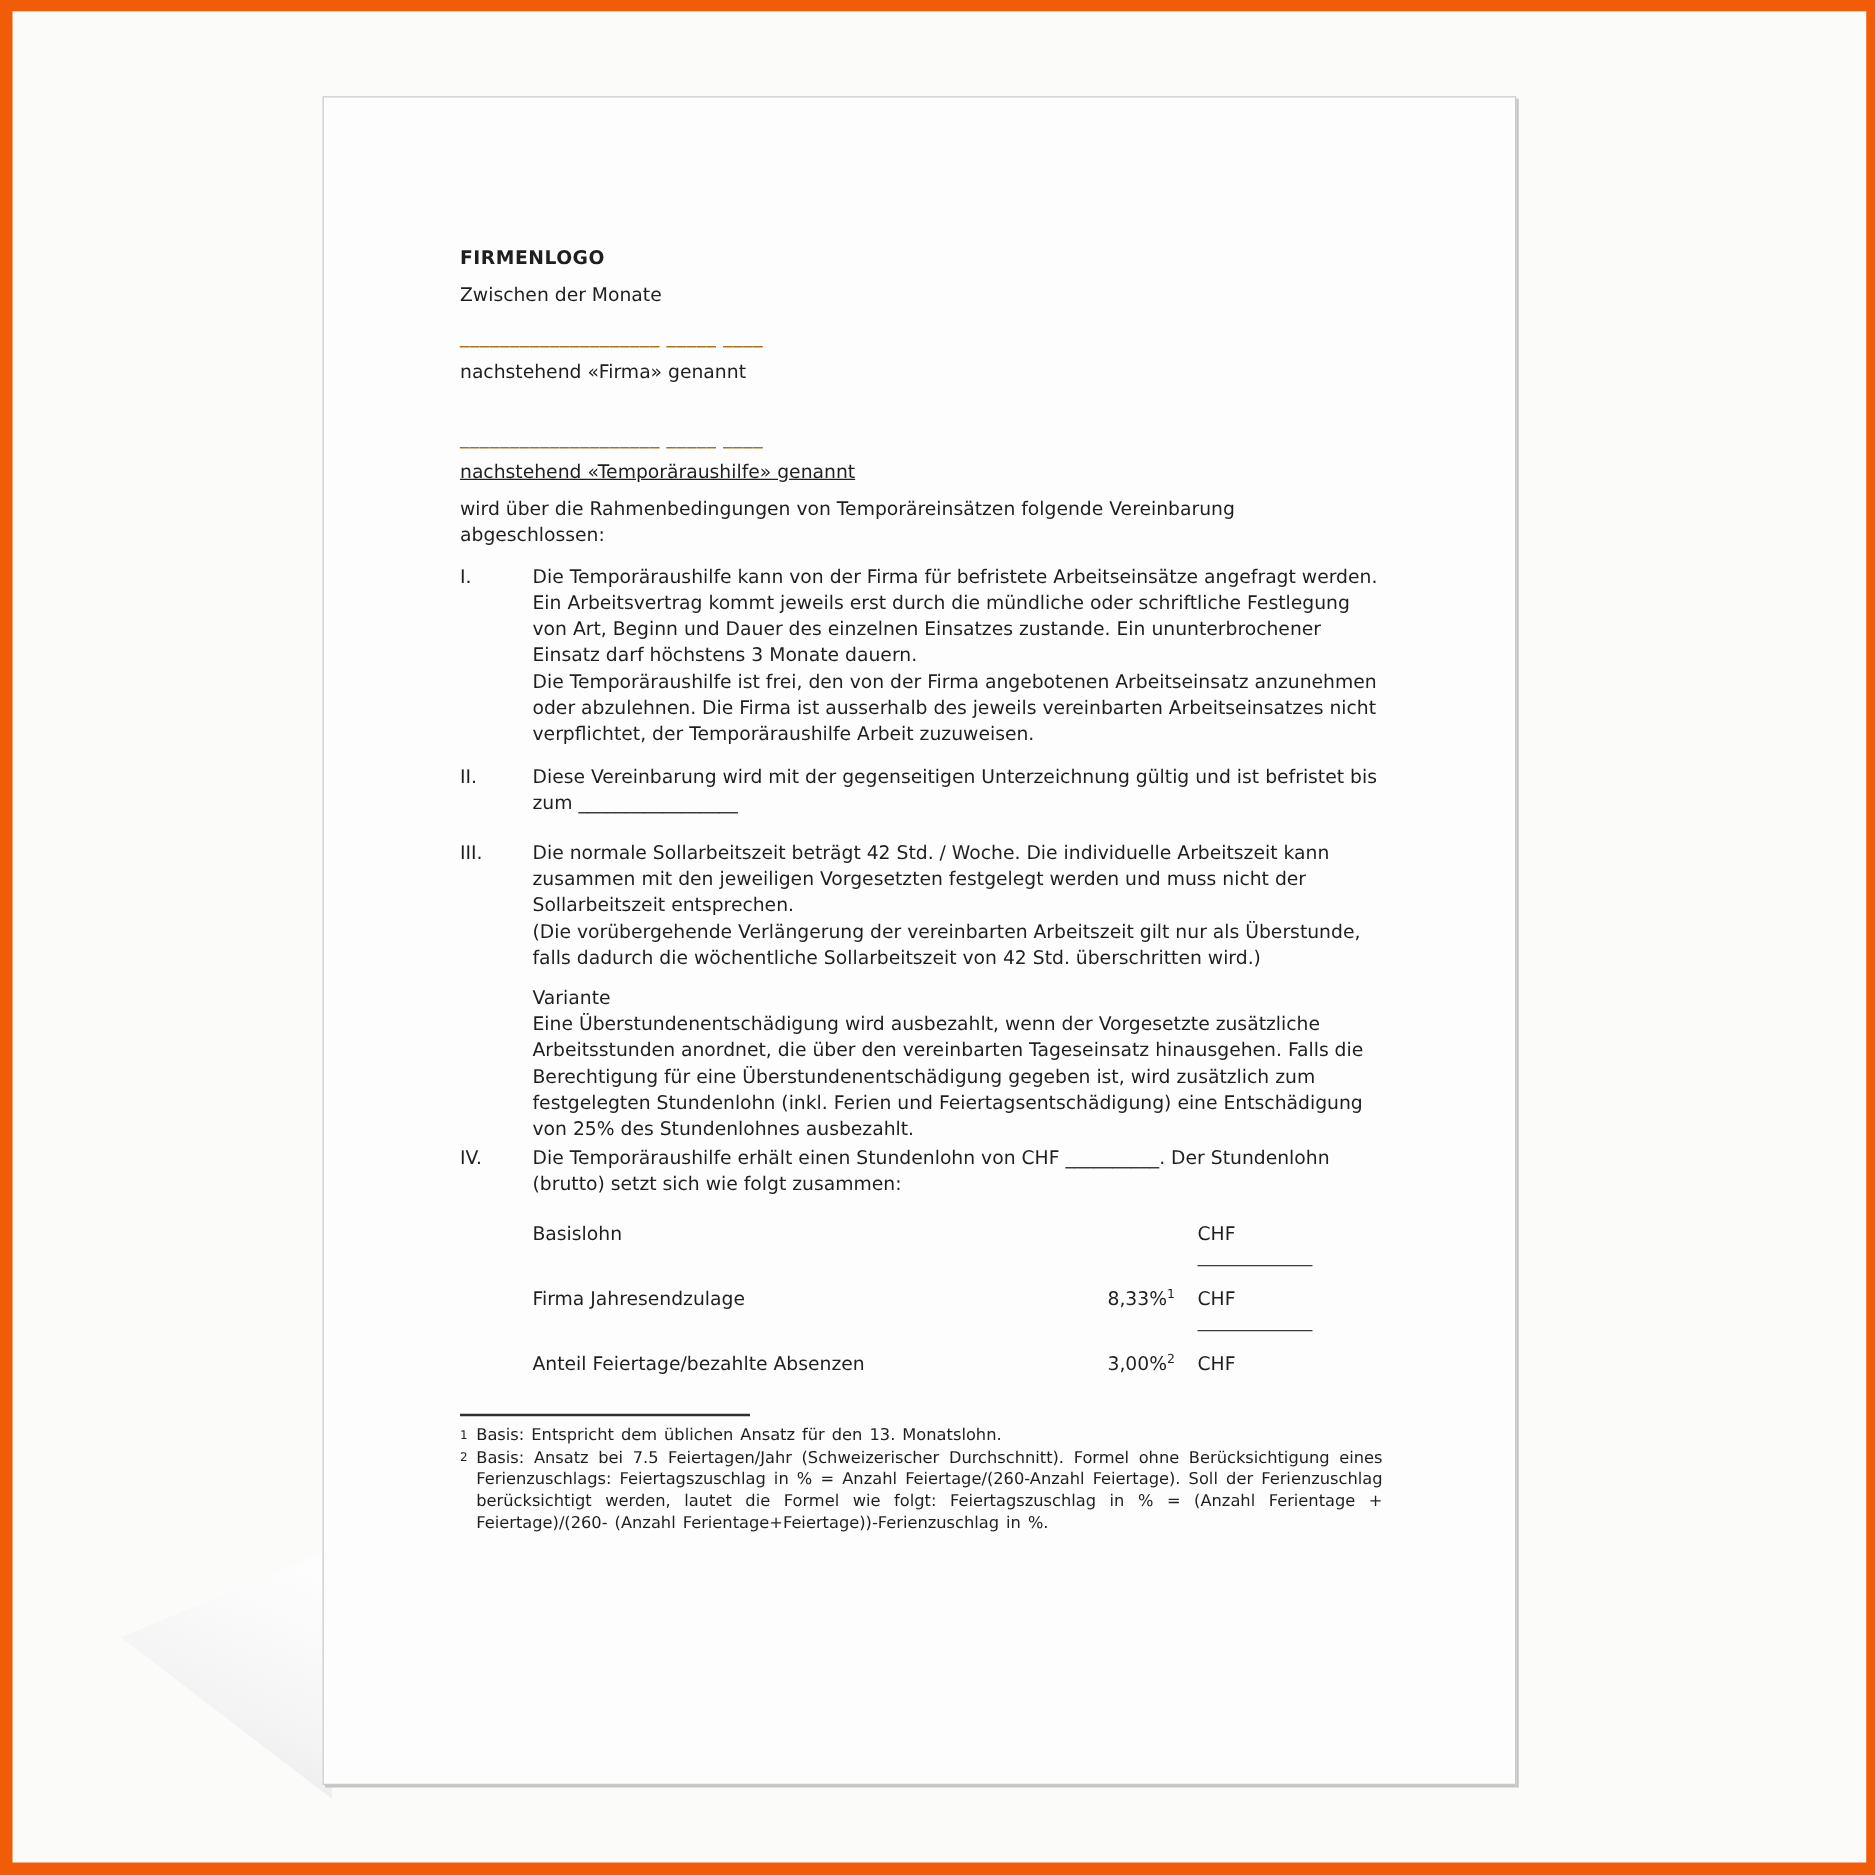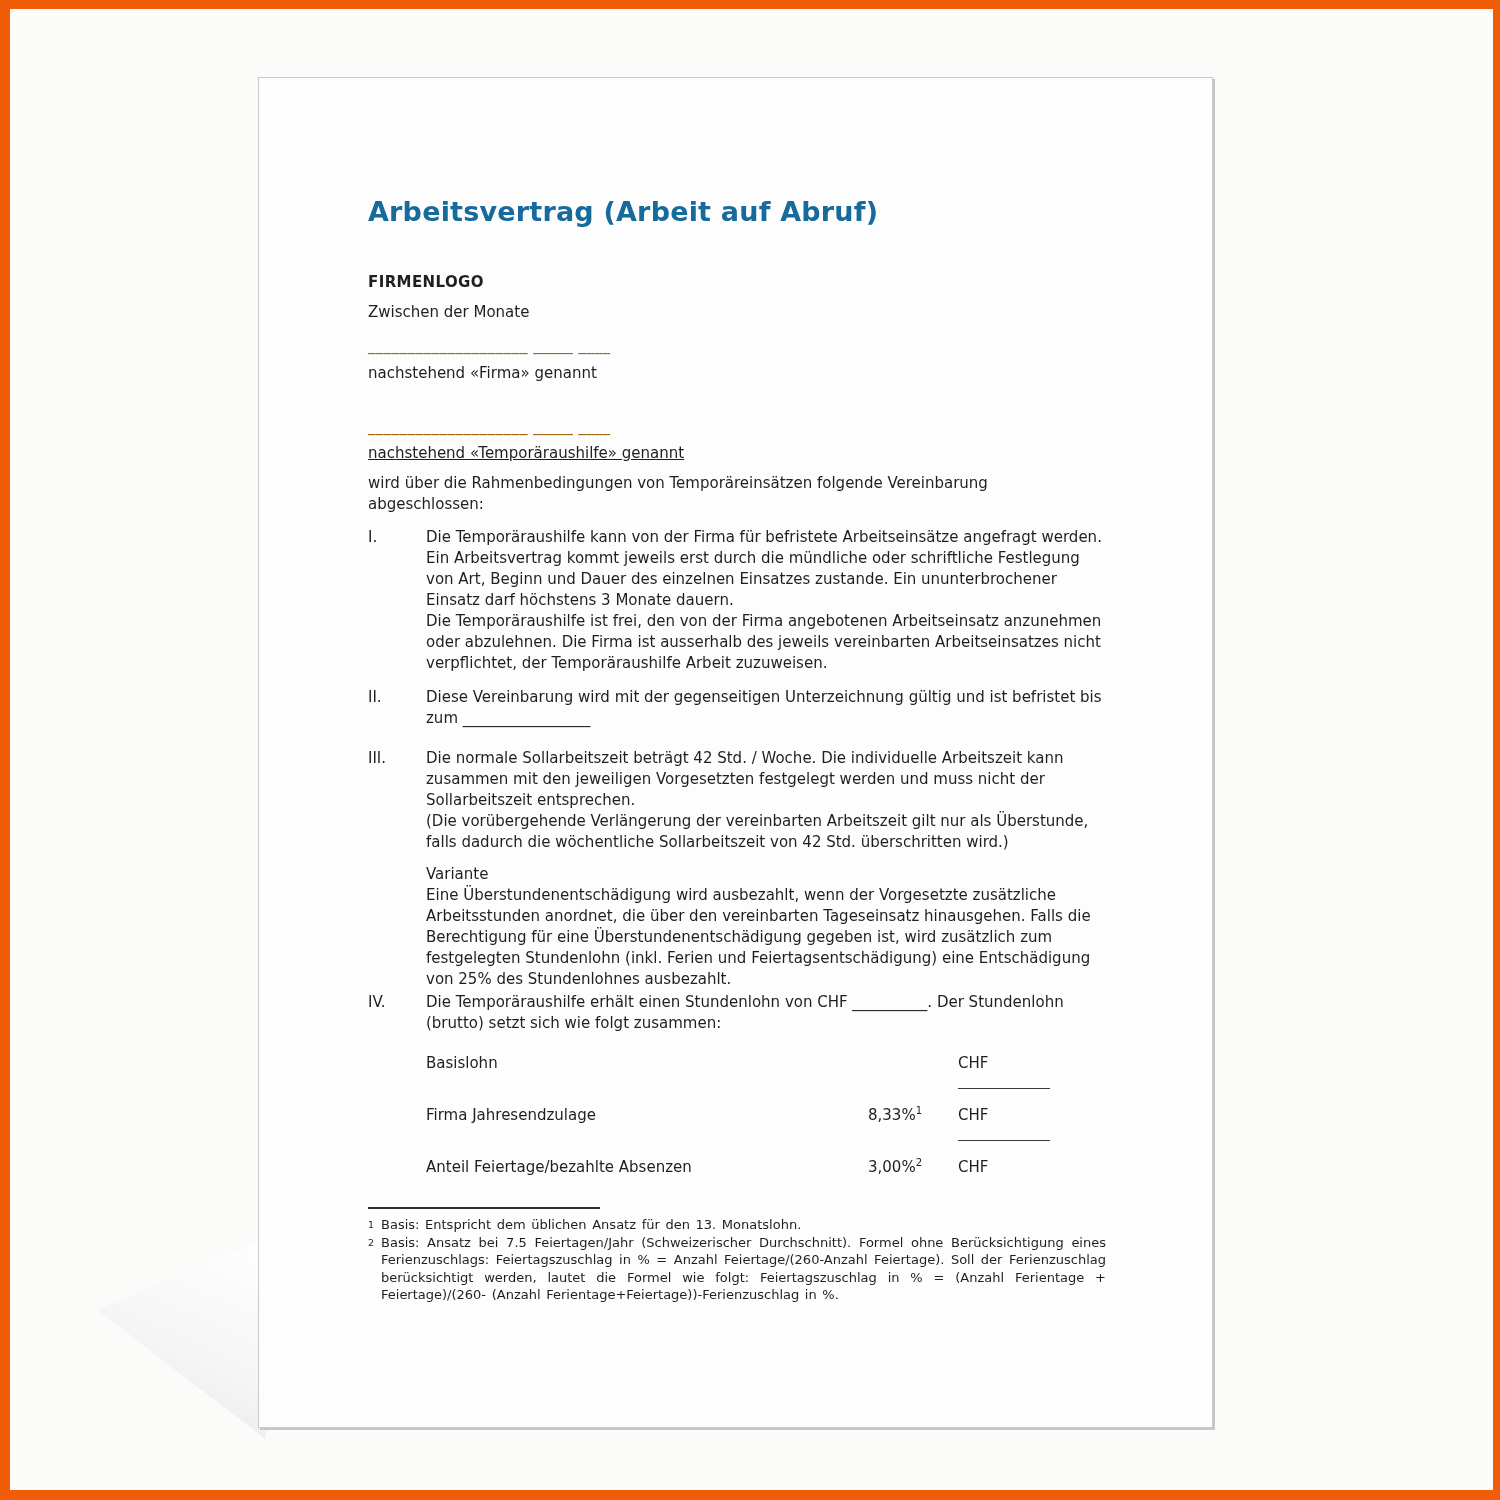--- a/index.html
+++ b/index.html
@@ -68,21 +68,21 @@
     margin: 0 0 2px 58px;
   }
   .variante-label { }
   .variante-text { white-space: pre-line; }
   .wage-table {
     margin-left: 58px;
     width: 624px;
   }
   .wt-row { display: flex; }
   .wt-label { flex: 1; }
-  .wt-pct { width: 90px; text-align: center; white-space: nowrap; }
+  .wt-pct { width: 90px; text-align: right; white-space: nowrap; }
   .wt-chf { width: 92px; margin-left: 18px; }
   .wt-underline {
     width: 92px;
     margin: 14px 0 16px auto;
     border-top: 1px solid #3a3a3a;
   }
   sup { font-size: 10px; line-height: 0; vertical-align: super; }
   .footnote-rule {
     width: 232px;
     border-top: 2px solid #2f2f2f;
@@ -98,21 +98,20 @@
 </style>
 </head>
 <body>
 
 <div class="canvas">
   <div class="page-curl"></div>
 </div>
 
 <div class="page">
 
-  <h1 class="doc-title">Arbeitsvertrag (Arbeit auf Abruf)</h1>
 
   <p class="line logo-line">FIRMENLOGO</p>
   <p class="line mb12">Zwischen der Monate</p>
   <p class="line mb7 blank-rule">____________________ _____ ____</p>
   <p class="line mb18">nachstehend «Firma» genannt</p>
   <p class="line mb6 blank-rule">____________________ _____ ____</p>
   <p class="line mb9">nachstehend «Temporäraushilfe» genannt</p>
 
   <p class="preamble">wird über die Rahmenbedingungen von Temporäreinsätzen folgende Vereinbarung abgeschlossen:</p>
 

